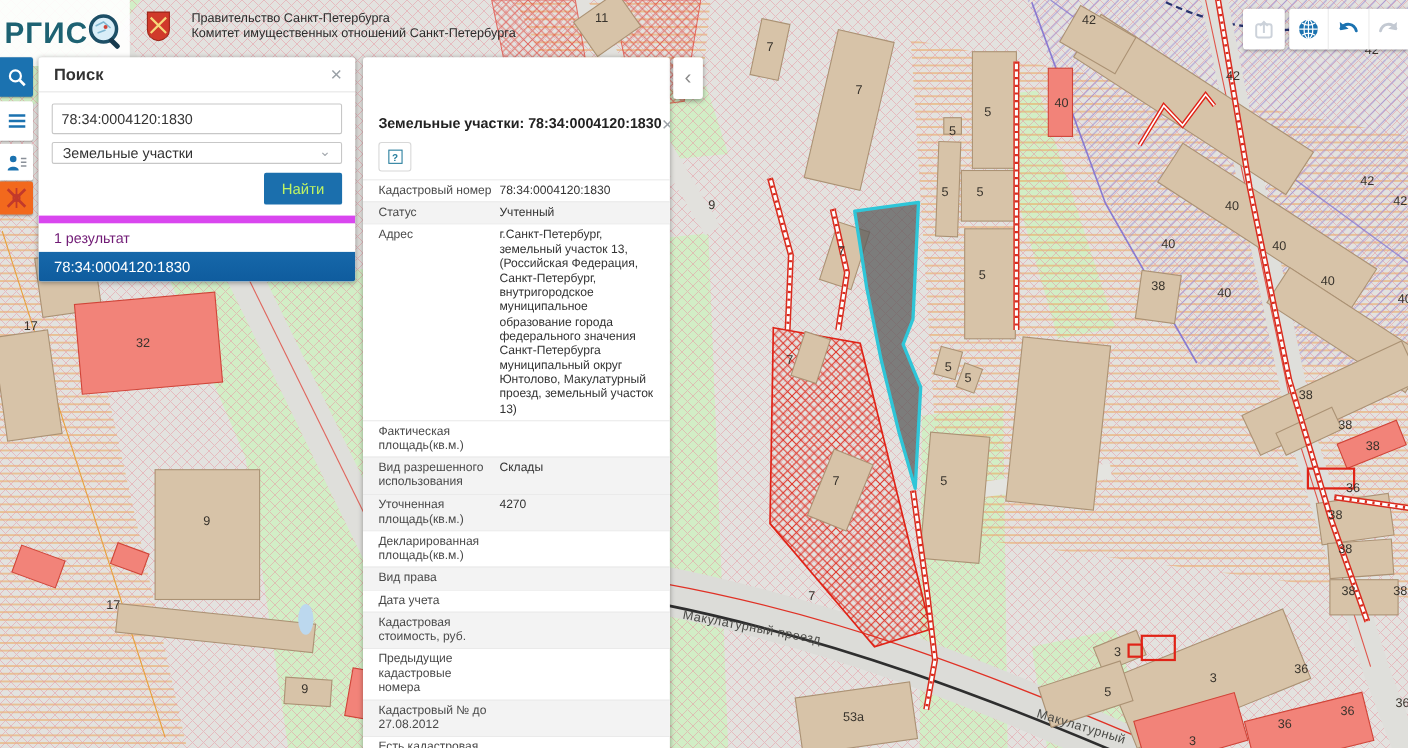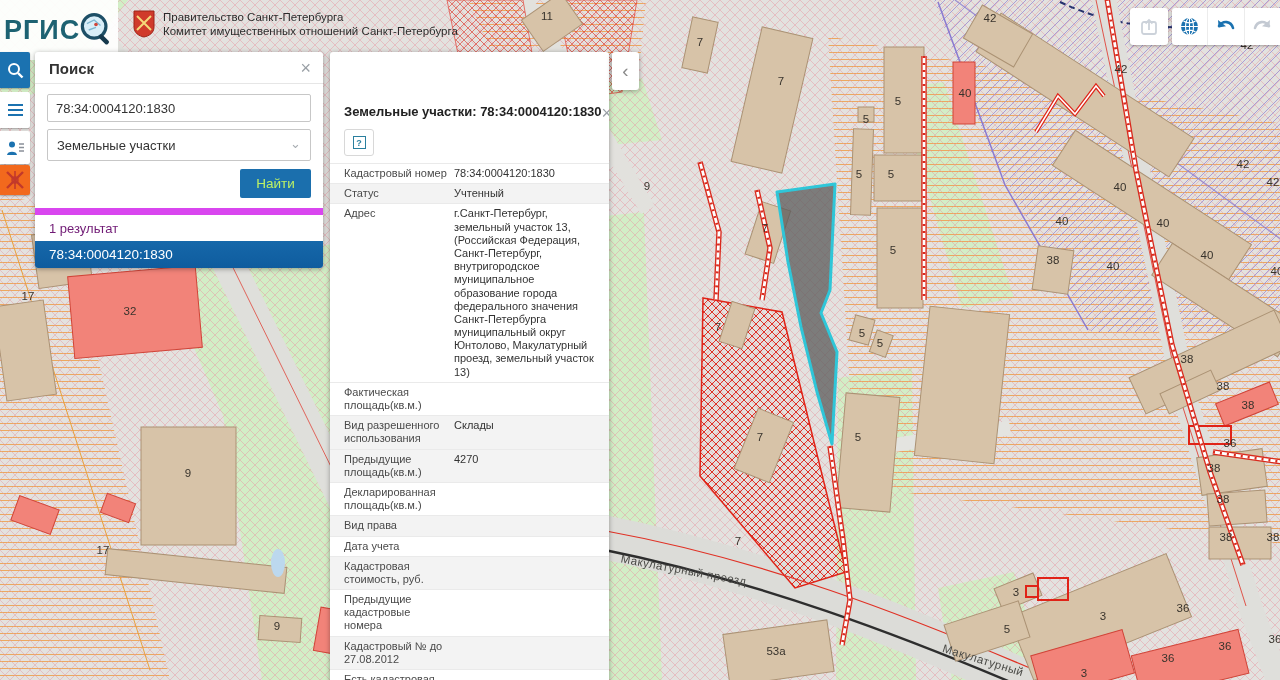--- a/index.html
+++ b/index.html
@@ -6,21 +6,21 @@
   html,body { width:1280px; height:680px; overflow:hidden; }
   body { font-family:"Liberation Sans", sans-serif; position:relative; background:#e3e2df; }
   #map-svg { position:absolute; left:0; top:0; z-index:0; }
   svg text { font-family:"Liberation Sans", sans-serif; }
 
   .panel { position:absolute; background:#fff; border-radius:3px; box-shadow:0 1px 5px rgba(0,0,0,.35); z-index:5; }
 
   
   .logo-box { position:absolute; left:0; top:0; width:118px; height:60px; background:rgba(255,255,255,.92); border-radius:0 0 8px 0; z-index:4; display:flex; align-items:center; padding-left:4px; }
   .logo-text { font-size:27px; font-weight:bold; color:#1d6272; letter-spacing:1px; }
-  .gov { position:absolute; left:132px; top:9px; display:flex; gap:7px; z-index:4; align-items:flex-start; }
+  .gov { position:absolute; left:132px; top:9px; display:flex; gap:18px; z-index:4; align-items:flex-start; }
   .gov-lines { font-size:11.5px; color:#2b2b2b; line-height:1.25; padding-top:1px; }
 
   
   .tool-btn { position:absolute; top:8px; background:#fff; border-radius:3px; box-shadow:0 1px 3px rgba(0,0,0,.3); z-index:5; display:flex; align-items:center; justify-content:center; cursor:pointer; }
   .tool-group { position:absolute; top:8px; right:0; width:108px; height:37px; background:#fff; border-radius:3px 0 0 3px; box-shadow:0 1px 3px rgba(0,0,0,.3); z-index:5; display:flex; }
   .tool-cell { flex:1; display:flex; align-items:center; justify-content:center; border-right:1px solid #ececec; cursor:pointer; }
   .tool-cell:last-child { border-right:none; }
 
   
   .side-btn { position:absolute; left:0; width:30px; z-index:5; display:flex; align-items:center; justify-content:center; box-shadow:0 1px 2px rgba(0,0,0,.3); cursor:pointer; border-radius:0 2px 2px 0; }
@@ -29,21 +29,21 @@
   .sb-user { top:131px; height:33px; background:#fff; }
   .sb-emblem { top:165px; height:30px; width:30px; background:#f2691d; }
 
   
   .search-panel { left:35px; top:52px; width:288px; }
   .sp-head { display:flex; align-items:center; justify-content:space-between; padding:7px 12px 6px 14px; border-bottom:1px solid #e6e6e6; }
   .sp-title { font-size:15px; font-weight:bold; color:#333; }
   .x-btn { color:#9aa0a6; font-size:18px; line-height:1; cursor:pointer; }
   .sp-body { padding:10px 12px 0 12px; }
   .sp-input { width:100%; height:28px; border:1px solid #c7c7c7; border-radius:2px; padding:0 8px; font-size:13px; color:#333; font-family:"Liberation Sans",sans-serif; }
-  .sp-select { margin-top:7px; height:32px; border:1px solid #c7c7c7; border-radius:2px; display:flex; align-items:center; justify-content:space-between; padding:0 9px; font-size:13px; color:#333; cursor:pointer; }
+  .sp-select { margin-top:7px; height:20px; border:1px solid #c7c7c7; border-radius:2px; display:flex; align-items:center; justify-content:space-between; padding:0 9px; font-size:13px; color:#333; cursor:pointer; }
   .sp-chev { color:#a8adb2; font-size:13px; margin-top:-4px; }
   .sp-btnrow { padding:8px 0 10px 0; display:flex; justify-content:flex-end; }
   .find-btn { width:71px; height:29px; background:#1b6fad; color:#bef264; font-size:13.5px; border:none; border-radius:2px; cursor:pointer; font-family:"Liberation Sans",sans-serif; }
   .sp-results-label { border-top:7px solid #d946ef; padding:6px 14px 5px 14px; font-size:13px; color:#701a75; }
   .result-row { height:27px; background:linear-gradient(#1668aa,#0f5c9e); color:#fff; font-size:13.5px; display:flex; align-items:center; padding-left:14px; cursor:pointer; }
   .search-panel { border-radius:3px; overflow:hidden; }
 
   
   .details-panel { left:330px; top:52px; width:279px; border-radius:3px; overflow:hidden; }
   .dp-head { display:flex; align-items:flex-start; justify-content:space-between; padding:8px 10px 2px 14px;margin-top:44px; }
@@ -398,21 +398,21 @@
       </div>
       <div class="dp-row">
         <div class="dp-label">Фактическая площадь(кв.м.)</div>
         <div class="dp-value"></div>
       </div>
       <div class="dp-row alt">
         <div class="dp-label">Вид разрешенного использования</div>
         <div class="dp-value">Склады</div>
       </div>
       <div class="dp-row alt">
-        <div class="dp-label">Предыдущие площадь(кв.м.)</div>
+        <div class="dp-label">Уточненная площадь(кв.м.)</div>
         <div class="dp-value">4270</div>
       </div>
       <div class="dp-row">
         <div class="dp-label">Декларированная площадь(кв.м.)</div>
         <div class="dp-value"></div>
       </div>
       <div class="dp-row alt">
         <div class="dp-label">Вид права</div>
         <div class="dp-value"></div>
       </div>

